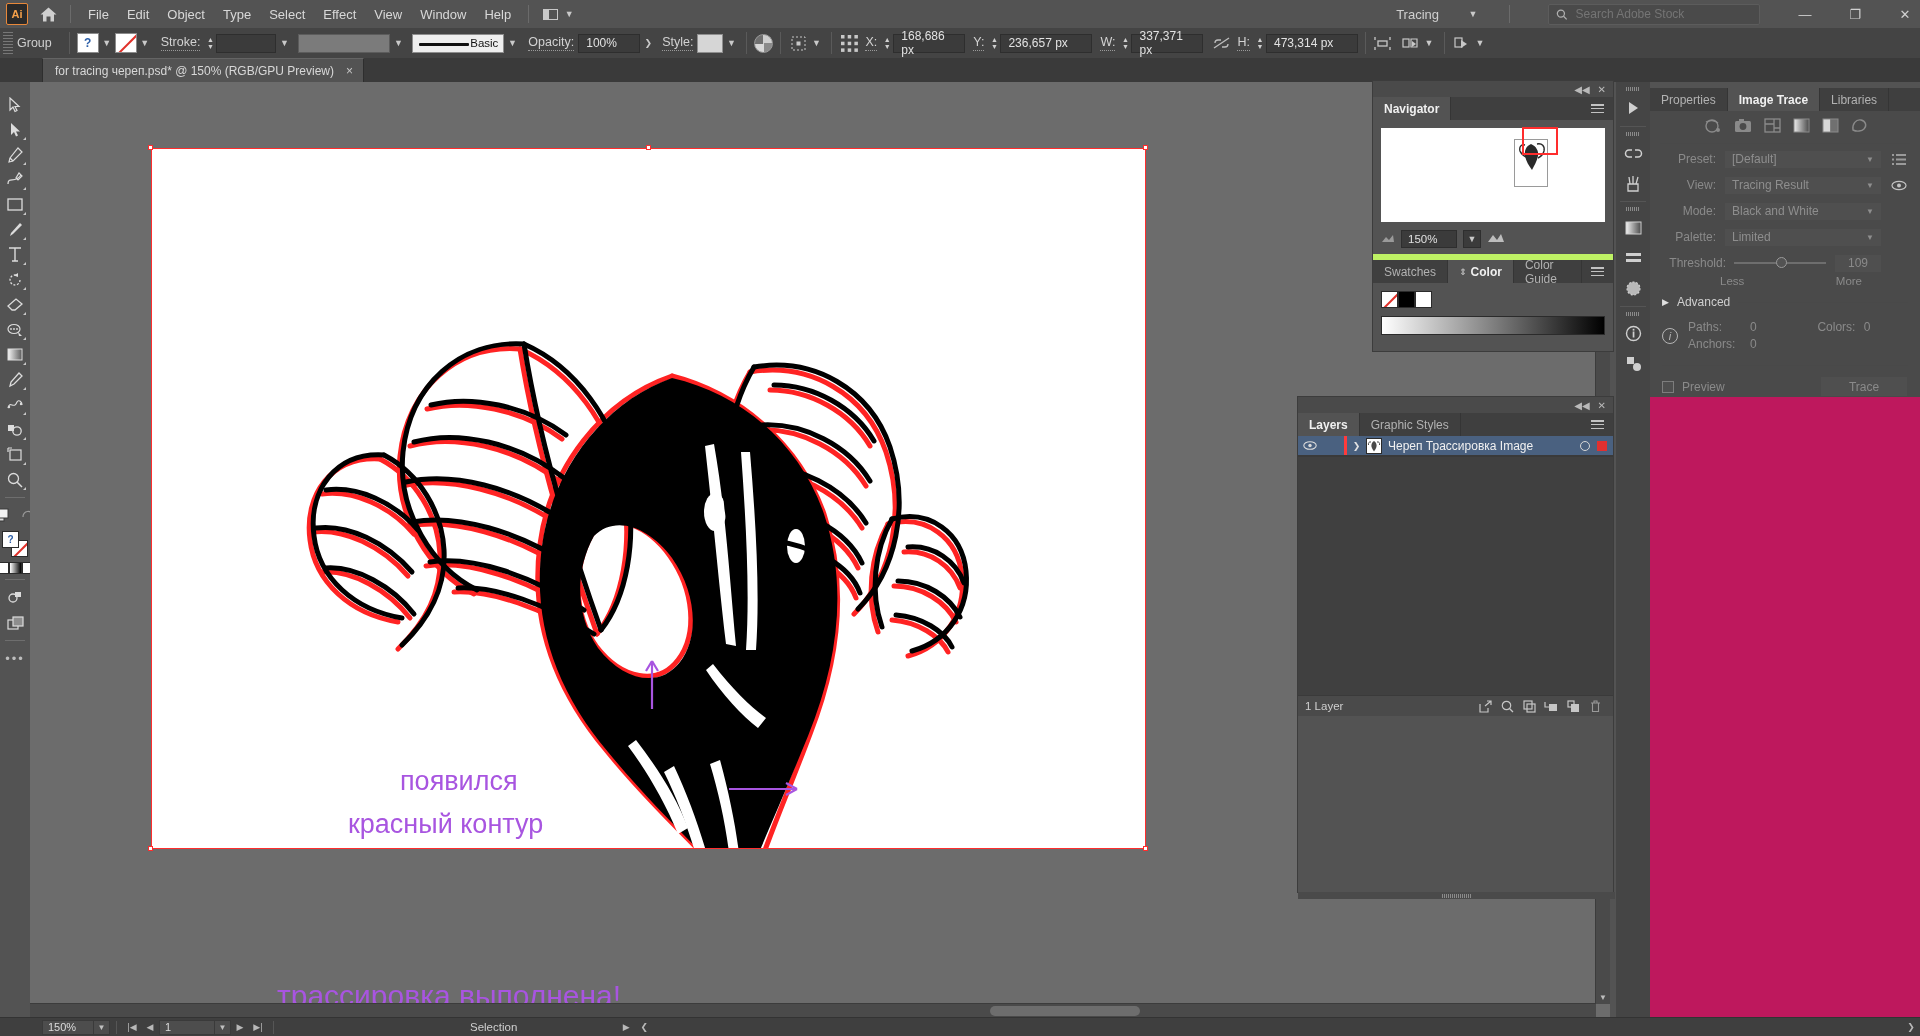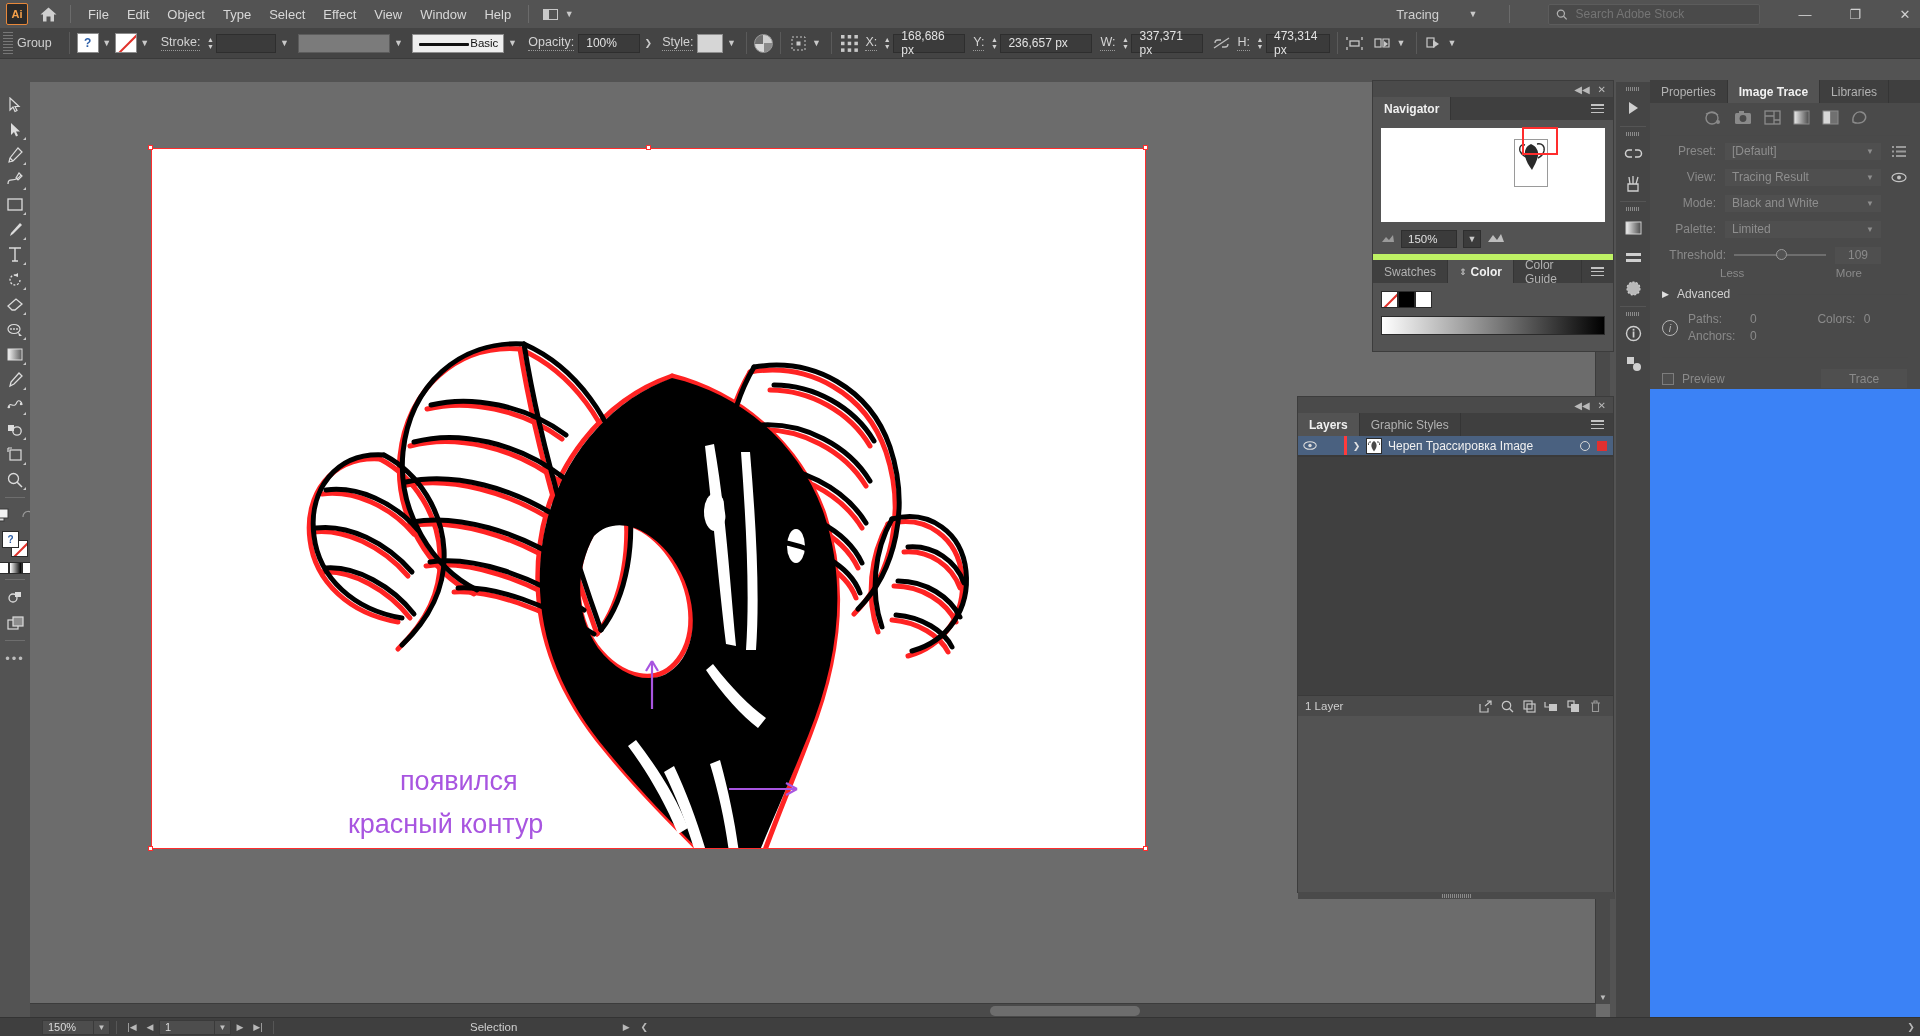--- a/index.html
+++ b/index.html
@@ -391,21 +391,21 @@
           <path d="M15 7 a3 3 0 0 1 -3 3 h-3" fill="none" stroke="#bdbdbd" stroke-width="1.3"></path>
           <line x1="1" y1="11" x2="16" y2="1" stroke="#bdbdbd" stroke-width="1.3"></line>
         </svg>
     </div>
     <div style="width:6px"></div>
     <div class="ul-label">H:</div>
     <div class="stepper">
         <span>▲</span>
         <span>▼</span>
       </div>
-    <div class="num-field" style="width:64px">473,314 px</div>
+    <div class="num-field" style="width:92px">473,314 px</div>
 
     <div class="cb-sep"></div>
     <div class="ico">
       <svg width="17" height="15" viewBox="0 0 17 15">
           <g stroke="#c8c8c8" stroke-width="1.3" fill="none">
             <path d="M1 1 v3 M1 14 v-3 M16 1 v3 M16 14 v-3"></path>
             <rect x="4" y="5" width="9" height="5"></rect>
           </g>
         </svg>
     </div>
@@ -421,20 +421,26 @@
     <div class="cb-sep"></div>
     <div class="ico">
       <svg width="17" height="15" viewBox="0 0 17 15">
           <rect x="2" y="2" width="7" height="9" fill="none" stroke="#c8c8c8" stroke-width="1.2"></rect>
           <path d="M8 4 l6 4 l-6 4 z" fill="#c8c8c8"></path>
         </svg>
     </div>
     <span class="chev">▼</span>
   </div>
 
+  <div class="tabbar">
+    <div class="doc-tab">
+      <span>for tracing череп.psd* @ 150% (RGB/GPU Preview)</span>
+      <span class="tab-close">×</span>
+    </div>
+  </div>
 
   <div class="toolbar">
     <div class="tool">
       <svg width="14" height="16" viewBox="0 0 14 16">
           <path d="M2 1 L2 13 L5 10 L7 14.5 L9 13.5 L7 9.5 L11 9.5 Z" fill="none" stroke="#dcdcdc" stroke-width="1.2"></path>
         </svg>
     </div>
     <div class="tool">
       <svg width="13" height="16" viewBox="0 0 13 16">
           <path d="M2 1 L2 13 L5 10 L7 14.5 L9 13.5 L7 9.5 L11 9.5 Z" fill="#dcdcdc"></path>
@@ -700,20 +706,23 @@
           <path d="M645 640 L634 634 M645 640 L634 646"></path>
         </g>
       </svg>
 
       <div class="anno" style="left:248px;top:617px;">
         <span class="anno-txt" style="font-size:27px;">появился</span>
       </div>
       <div class="anno" style="left:196px;top:660px;">
         <span class="anno-txt" style="font-size:27px;">красный контур</span>
       </div>
+      <div class="anno" style="left:125px;top:830px;">
+        <span class="anno-txt" style="font-size:30px;">трассировка выполнена!</span>
+      </div>
     </div>
 
     <div class="sel-rect"></div>
     <div class="handle" style="left:118px;top:63px;"></div>
     <div class="handle" style="left:616px;top:63px;"></div>
     <div class="handle" style="left:1113px;top:63px;"></div>
     <div class="handle" style="left:118px;top:764px;"></div>
     <div class="handle" style="left:1113px;top:764px;"></div>
 
     <div class="vscroll">
@@ -930,21 +939,21 @@
         </svg>
     </div>
     <div class="dock-ico">
       <svg width="17" height="17" viewBox="0 0 17 17">
           <path d="M2 2 h7 v7 h-7 z" fill="#cfcfcf"></path>
           <circle cx="12" cy="12" r="4" fill="#cfcfcf"></circle>
         </svg>
     </div>
   </div>
 
-  <div class="panel" style="left:1650px;top:80px;width:270px;height:938px;background:#3b82f6;border:0;">
+  <div class="panel" style="left:1650px;top:88px;width:270px;height:938px;background:#be185d;border:0;">
     <div class="tabrow" style="background:#3f3f3f;">
       <div class="ptab">Properties</div>
       <div class="ptab active">Image Trace</div>
       <div class="ptab">Libraries</div>
     </div>
 
     <div class="it-body" style="background:#4a4a4a;">
       <div class="it-icons">
         <span>
           <svg width="19" height="16" viewBox="0 0 19 16">

